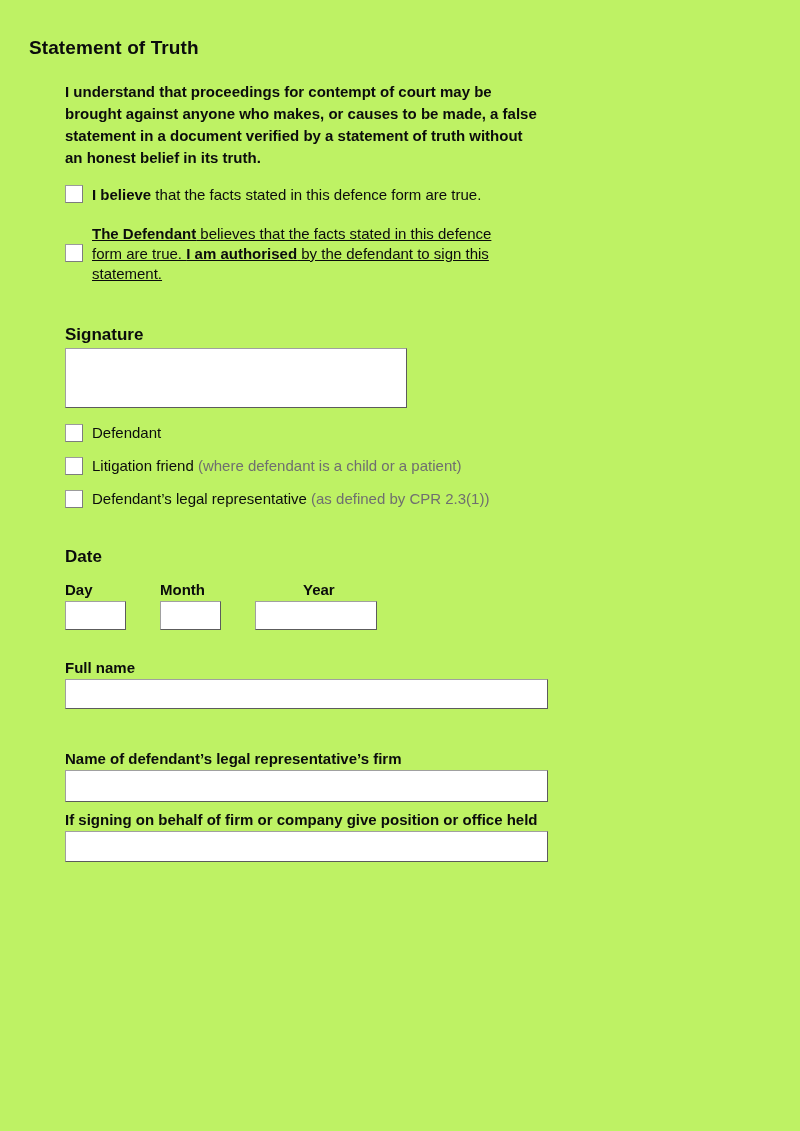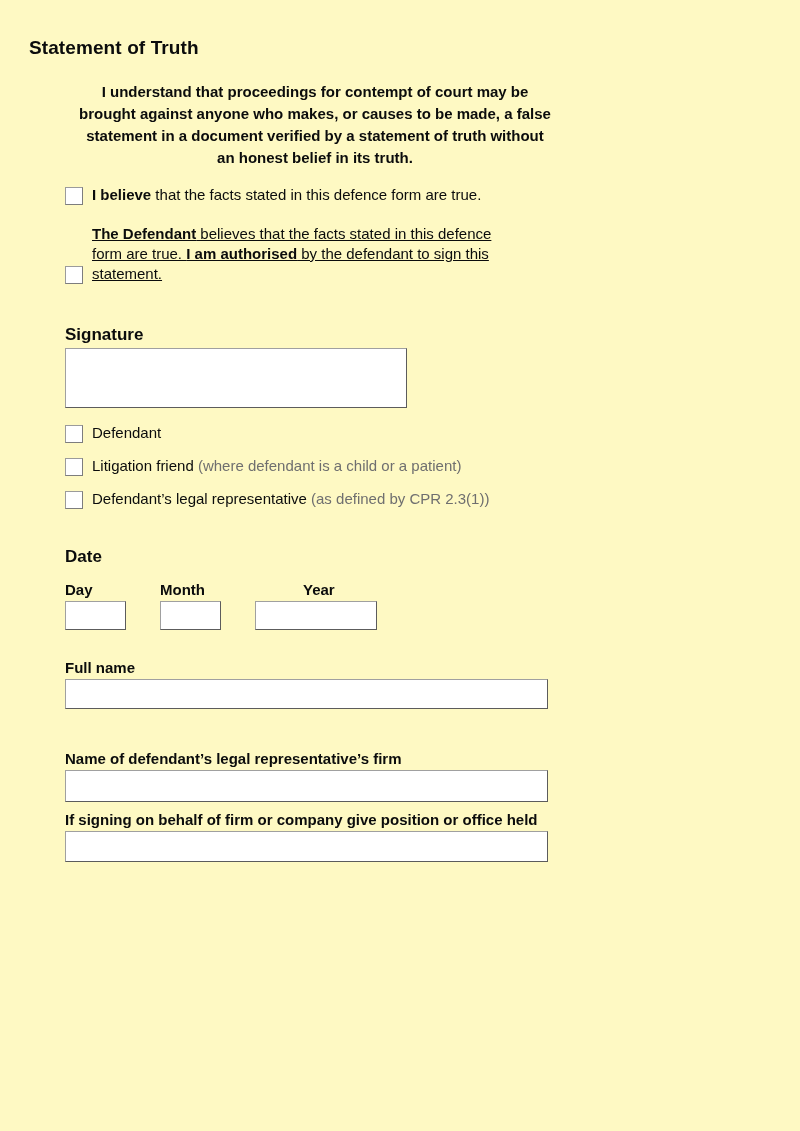--- a/index.html
+++ b/index.html
@@ -6,43 +6,42 @@
   html, body { background: #ffffff; }
   body {
     font-family: "Liberation Sans", sans-serif;
     color: #0b0c0c;
     width: 800px;
   }
   .page {
     position: relative;
     width: 800px;
     height: 1131px;
-    background: #fef9c3;
+    background: #bef264;
     overflow: hidden;
   }
   .abs { position: absolute; }
   .page-title {
     left: 29px; top: 36px;
     font-size: 19px;
     line-height: 24px;
     font-weight: 700;
     letter-spacing: 0.1px;
   }
   .warning-text {
     left: 65px; top: 81px;
     width: 500px;
     font-size: 15px;
     line-height: 22px;
     font-weight: 700;
     white-space: pre-line;
-    text-align: center;
   }
   .check-row {
     display: flex;
-    align-items: flex-end;
+    align-items: center;
   }
   .checkbox {
     width: 18px; height: 18px;
     flex: 0 0 18px;
     background: #ffffff;
     border: 1px solid #9b9b9b;
     border-right-color: #7d7d7d;
     border-bottom-color: #7d7d7d;
     cursor: pointer;
   }

